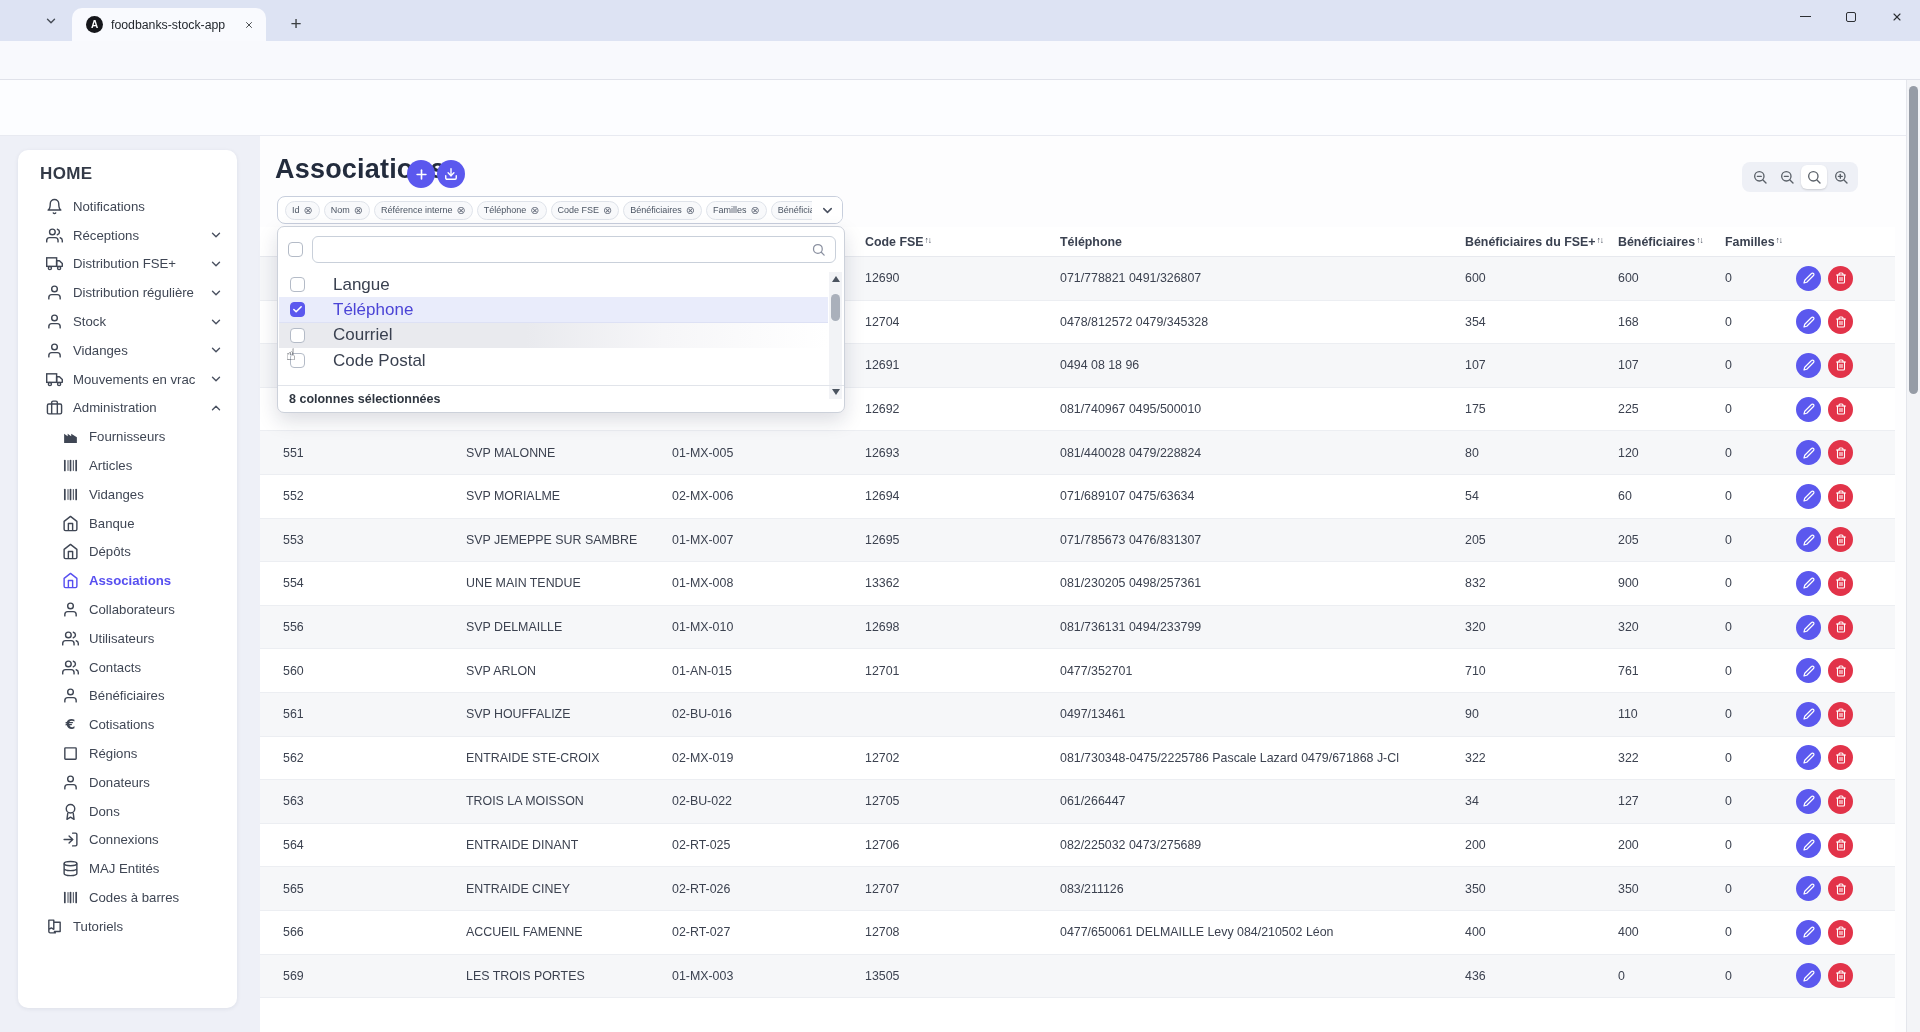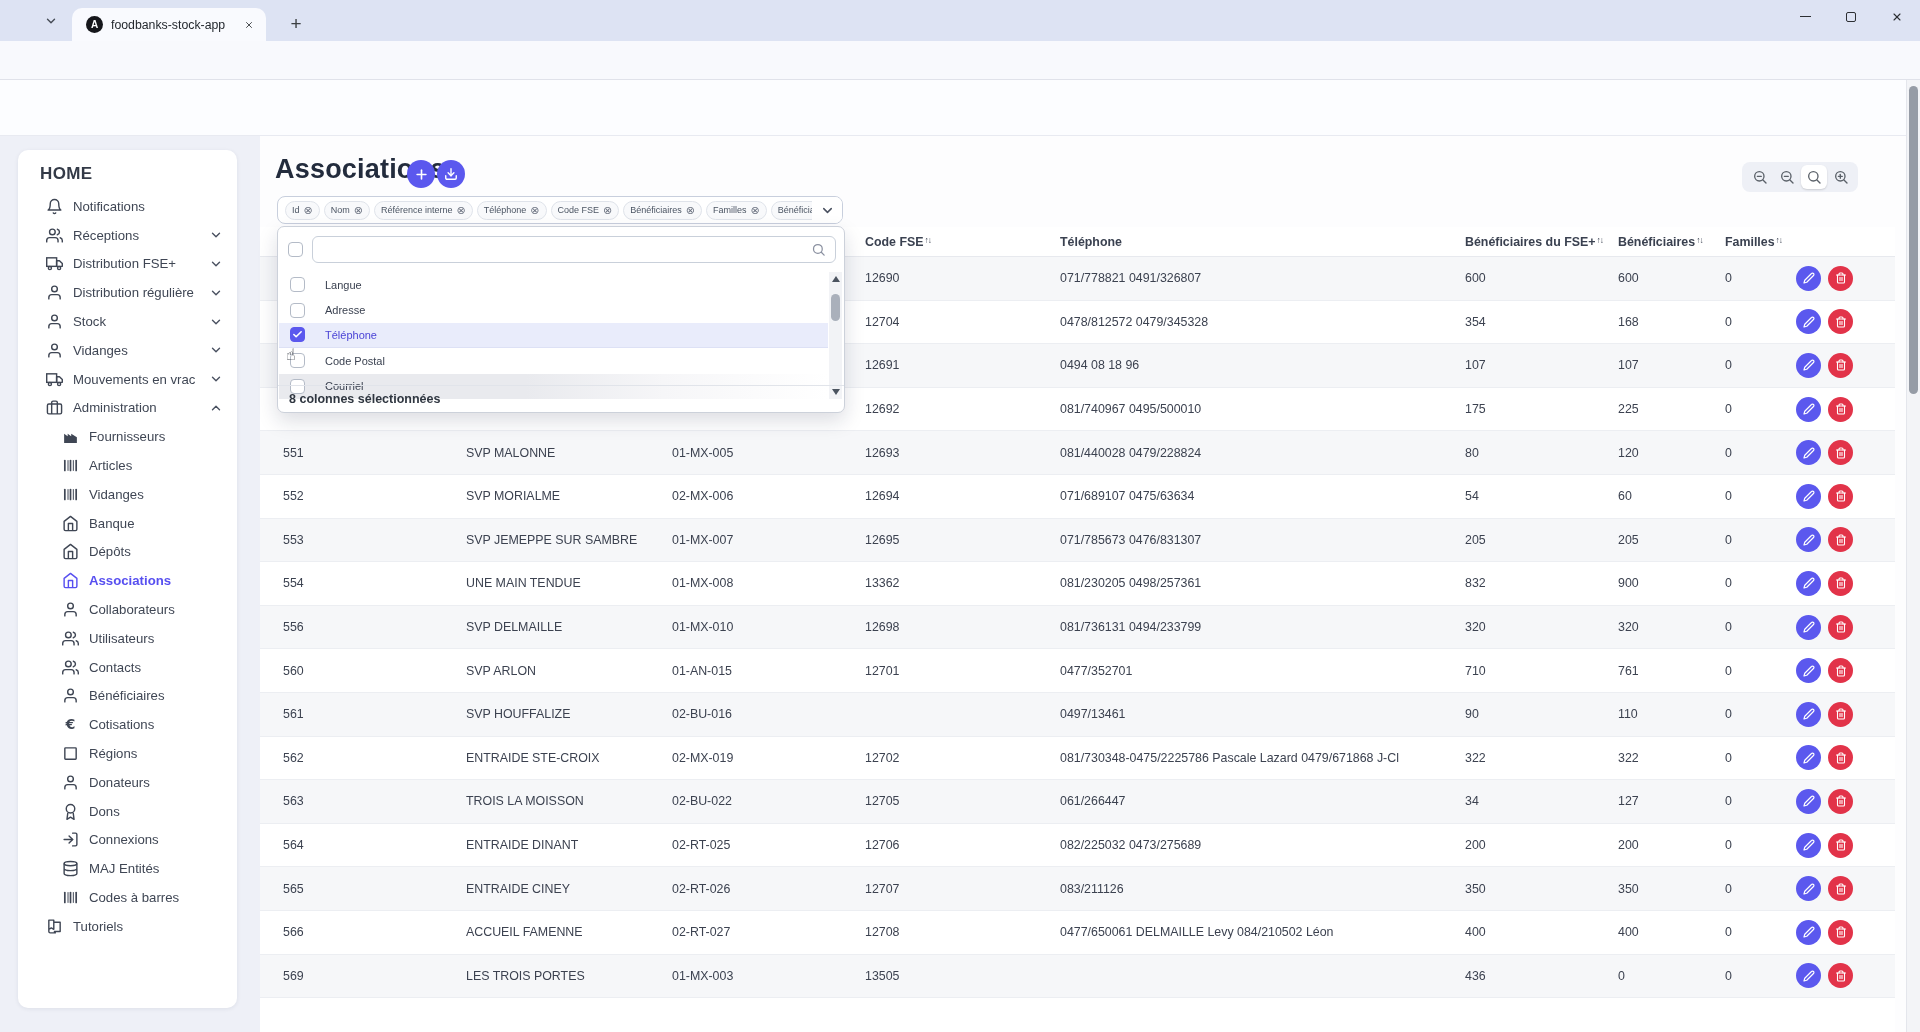--- a/index.html
+++ b/index.html
@@ -106,21 +106,21 @@
 
   
   .dropdown{position:absolute;left:17px;top:90px;width:568px;height:187px;background:#fff;border:1px solid #ccd1da;border-radius:7px;box-shadow:0 8px 20px rgba(20,30,60,.15);z-index:50}
   .dd-search{position:absolute;left:10px;top:9px;right:8px;height:27px;display:flex;align-items:center}
   .cb{width:15px;height:15px;border:1.5px solid #b4bbc7;border-radius:4px;background:#fff;flex:none;display:flex;align-items:center;justify-content:center}
   .cb .tick{display:none;width:11px;height:11px;color:#fff}
   .dd-input{flex:1;height:27px;margin-left:9px;border:1px solid #c9d0da;border-radius:6px;padding:0 28px 0 10px;font-size:12px;color:#3c4250}
   .dd-searchicon{position:absolute;right:18px;top:15px;width:15px;height:15px;color:#8a90a0}
   .dd-list{position:absolute;left:1px;top:45px;right:16px;height:127px;overflow:hidden}
   .opt{height:25.4px;display:flex;align-items:center;padding-left:11px;cursor:pointer}
-  .opt .olabel{margin-left:20px;font-size:11px;color:#3a4150}
+  .opt .olabel{margin-left:28px;font-size:17px;color:#3a4150}
   .opt.checked{background:#e9ecfb;border-bottom:1px solid #dde1f5}
   .opt.checked .cb{background:#5b58ee;border-color:#5b58ee}
   .opt.checked .cb .tick{display:block}
   .opt.checked .olabel{color:#4b44d6}
   .opt.hovered{background:linear-gradient(90deg,#e9eaee 0 45%,#f6f6f8 70%,#fff)}
   .dd-scroll{position:absolute;right:2px;top:45px;width:13px;height:127px;background:#f2f3f6}
   .dd-scroll .arr{position:absolute;left:3px;width:0;height:0;border-left:4px solid transparent;border-right:4px solid transparent}
   .dd-scroll .arr.up{top:4px;border-bottom:6px solid #4c5460}
   .dd-scroll .arr.down{bottom:4px;border-top:6px solid #4c5460}
   .dd-scroll .thumb{position:absolute;left:2px;top:22px;width:9px;height:27px;background:#aab0bb;border-radius:5px}
@@ -1135,39 +1135,35 @@
         <input class="dd-input" style="">
       </div>
       <svg class="dd-searchicon">
           <use href="#i-search"></use>
         </svg>
       <div class="dd-list">
           <div class="opt">
     <span class="cb"></span>
     <span class="olabel">Langue</span>
   </div>
-          <div class="opt">
-    <span class="cb"></span>
-    <span class="olabel">Adresse</span>
-  </div>
           <div class="opt checked">
     <span class="cb">
               <svg class="tick">
                 <use href="#i-check"></use>
               </svg>
             </span>
     <span class="olabel">Téléphone</span>
   </div>
+          <div class="opt hovered">
+    <span class="cb"></span>
+    <span class="olabel">Courriel</span>
+  </div>
           <div class="opt">
     <span class="cb"></span>
     <span class="olabel">Code Postal</span>
-  </div>
-          <div class="opt hovered">
-    <span class="cb"></span>
-    <span class="olabel">Courriel</span>
   </div>
         </div>
       <div class="dd-scroll">
         <span class="arr up"></span>
         <span class="thumb"></span>
         <span class="arr down"></span>
       </div>
       <div class="dd-footer">8 colonnes sélectionnées</div>
       <span class="cursor-glyph">☝</span>
     </div>

